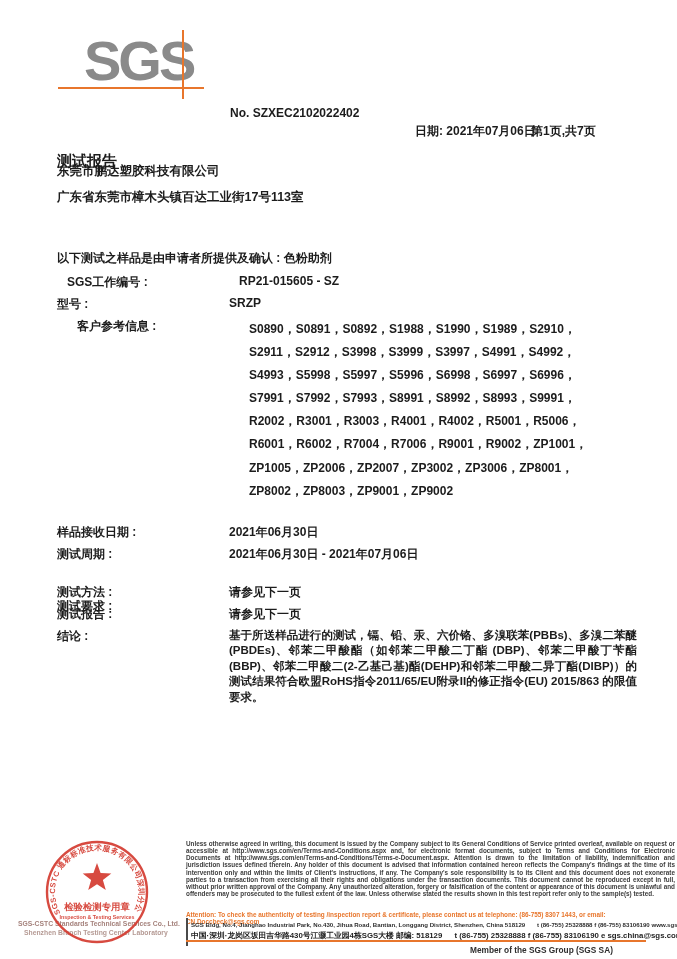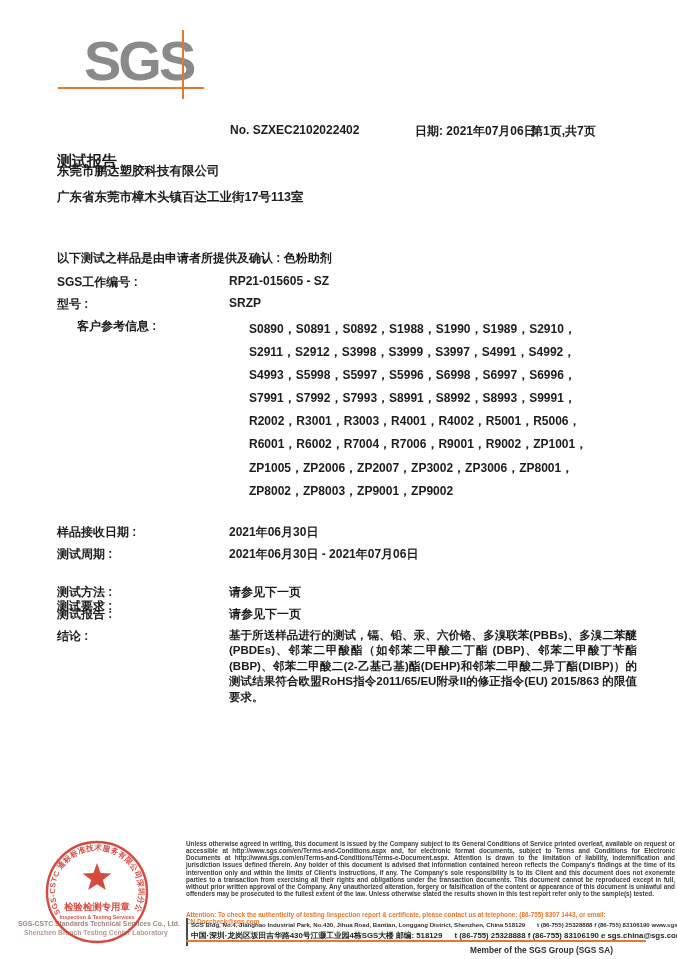--- a/index.html
+++ b/index.html
@@ -12,32 +12,32 @@
   
   .logo-text {
     position:absolute; left:84px; top:33px;
     font-size:56px; line-height:56px; font-weight:bold;
     letter-spacing:-3px; color:#8a8a8a;
   }
   .logo-hline { position:absolute; left:58px; top:87px; width:146px; height:2px; background:#e8762c; }
   .logo-vline { position:absolute; left:182px; top:30px; width:2px; height:69px; background:#e8762c; }
   
   .doc-title   { position:absolute; left:57px;  top:121px; font-size:15px; font-weight:bold;margin-top:31px; }
-  .report-no   { position:absolute; left:230px; top:123px; font-size:12px; font-weight:600; }
+  .report-no   { position:absolute; left:230px; top:106px; font-size:12px; font-weight:600; }
   .report-date { position:absolute; left:415px; top:123px; font-size:12px; font-weight:600; }
   .page-ind    { position:absolute; left:531px; top:123px; font-size:12px; font-weight:600; }
   
   .applicant-name    { position:absolute; left:57px; top:163px; font-size:12.5px; font-weight:600; }
   .applicant-address { position:absolute; left:57px; top:189px; font-size:12.5px; font-weight:600; }
   .statement         { position:absolute; left:57px; top:250px; font-size:12px; font-weight:600; }
   
   .row { position:absolute; left:57px; width:590px; display:flex; font-size:12px; font-weight:600; }
   .row .lbl { width:172px; flex:none; }
   .row .val { flex:1; }
-  .r-jobno  { top:274px; }
+  .r-jobno  { top:274px;margin-left:10px; }
   .r-model  { top:296px; }
   .r-cref   { top:318px;margin-left:20px; }
   .cref-line { display:block; line-height:23.1px; }
   .r-recv   { top:524px; }
   .r-period { top:546px; }
   .r-req    { top:598px; }
   .r-method { top:584px; }
   .r-result { top:606px; }
   .r-concl  { top:628px; }
   .r-concl .val { font-size:11.5px; line-height:15.4px; max-width:408px; text-align:justify; }

